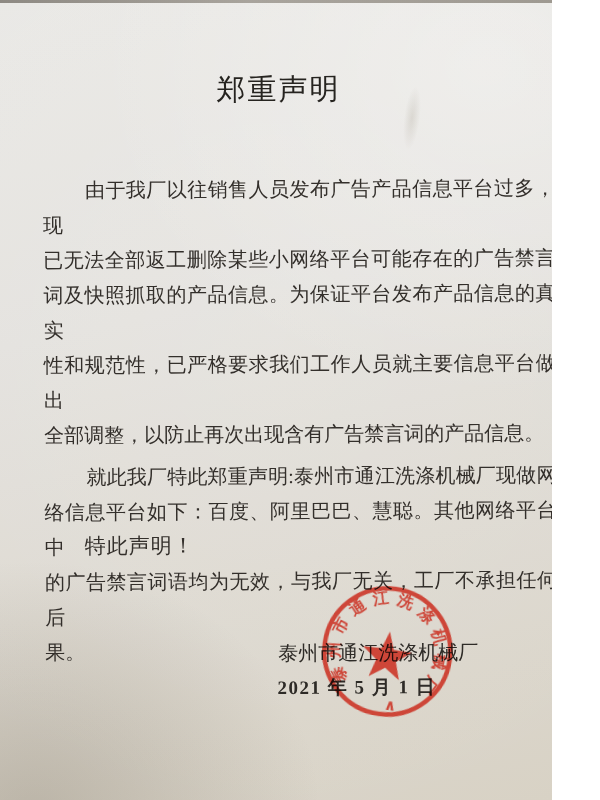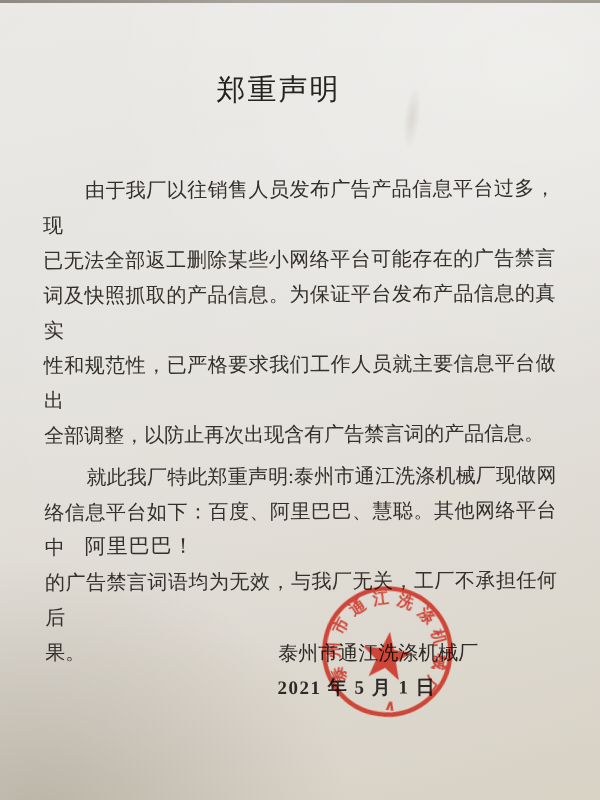--- a/index.html
+++ b/index.html
@@ -1,21 +1,21 @@
 <!DOCTYPE html>
 <html><head>
 <meta charset="utf-8">
 <style>
   * { margin: 0; padding: 0; box-sizing: border-box; }
   html, body { width: 600px; height: 800px; }
   body { font-family: "Liberation Serif", "DejaVu Serif", serif; }
 
   .photo {
     position: relative;
-    width: 600px;
+    width: 552px;
     height: 800px;
     overflow: hidden;
     background:
       radial-gradient(120% 70% at 88% 8%, rgba(255,255,255,0.30), transparent 60%),
       radial-gradient(90% 55% at 6% 102%, rgba(115,105,88,0.30), transparent 58%),
       radial-gradient(130% 90% at 50% 42%, rgba(255,255,255,0.10), transparent 72%),
       linear-gradient(168deg, #eae9e6 0%, #e4e2de 38%, #dedad2 68%, #d8d2c5 100%);
   }
 
   .top-edge {
@@ -101,21 +101,21 @@
       <p class="line">已无法全部返工删除某些小网络平台可能存在的广告禁言</p>
       <p class="line">词及快照抓取的产品信息。为保证平台发布产品信息的真实</p>
       <p class="line">性和规范性，已严格要求我们工作人员就主要信息平台做出</p>
       <p class="line para-end">全部调整，以防止再次出现含有广告禁言词的产品信息。</p>
       <p class="line indent para-start">就此我厂特此郑重声明:泰州市通江洗涤机械厂现做网</p>
       <p class="line">络信息平台如下：百度、阿里巴巴、慧聪。其他网络平台中</p>
       <p class="line">的广告禁言词语均为无效，与我厂无关，工厂不承担任何后</p>
       <p class="line para-end">果。</p>
     </div>
 
-    <p class="closing">阿里巴巴！</p>
+    <p class="closing">特此声明！</p>
 
     <p class="sig-name">泰州市通江洗涤机械厂</p>
     <p class="sig-date">2021 年 5 月 1 日</p>
 
     <svg class="seal" viewBox="-75 -75 150 150">
       <circle cx="0" cy="0" r="63" fill="none" stroke-width="4.5" stroke="#cc392b"></circle>
       <path id="sealArc" d="M -33.94 33.94 A 48 48 0 1 1 33.94 33.94" fill="none"></path>
       <text class="seal-arc-text" fill="#cc392b">
         <textPath href="#sealArc" startOffset="2" textLength="220" lengthAdjust="spacing">泰州市通江洗涤机械厂</textPath>
       </text>

